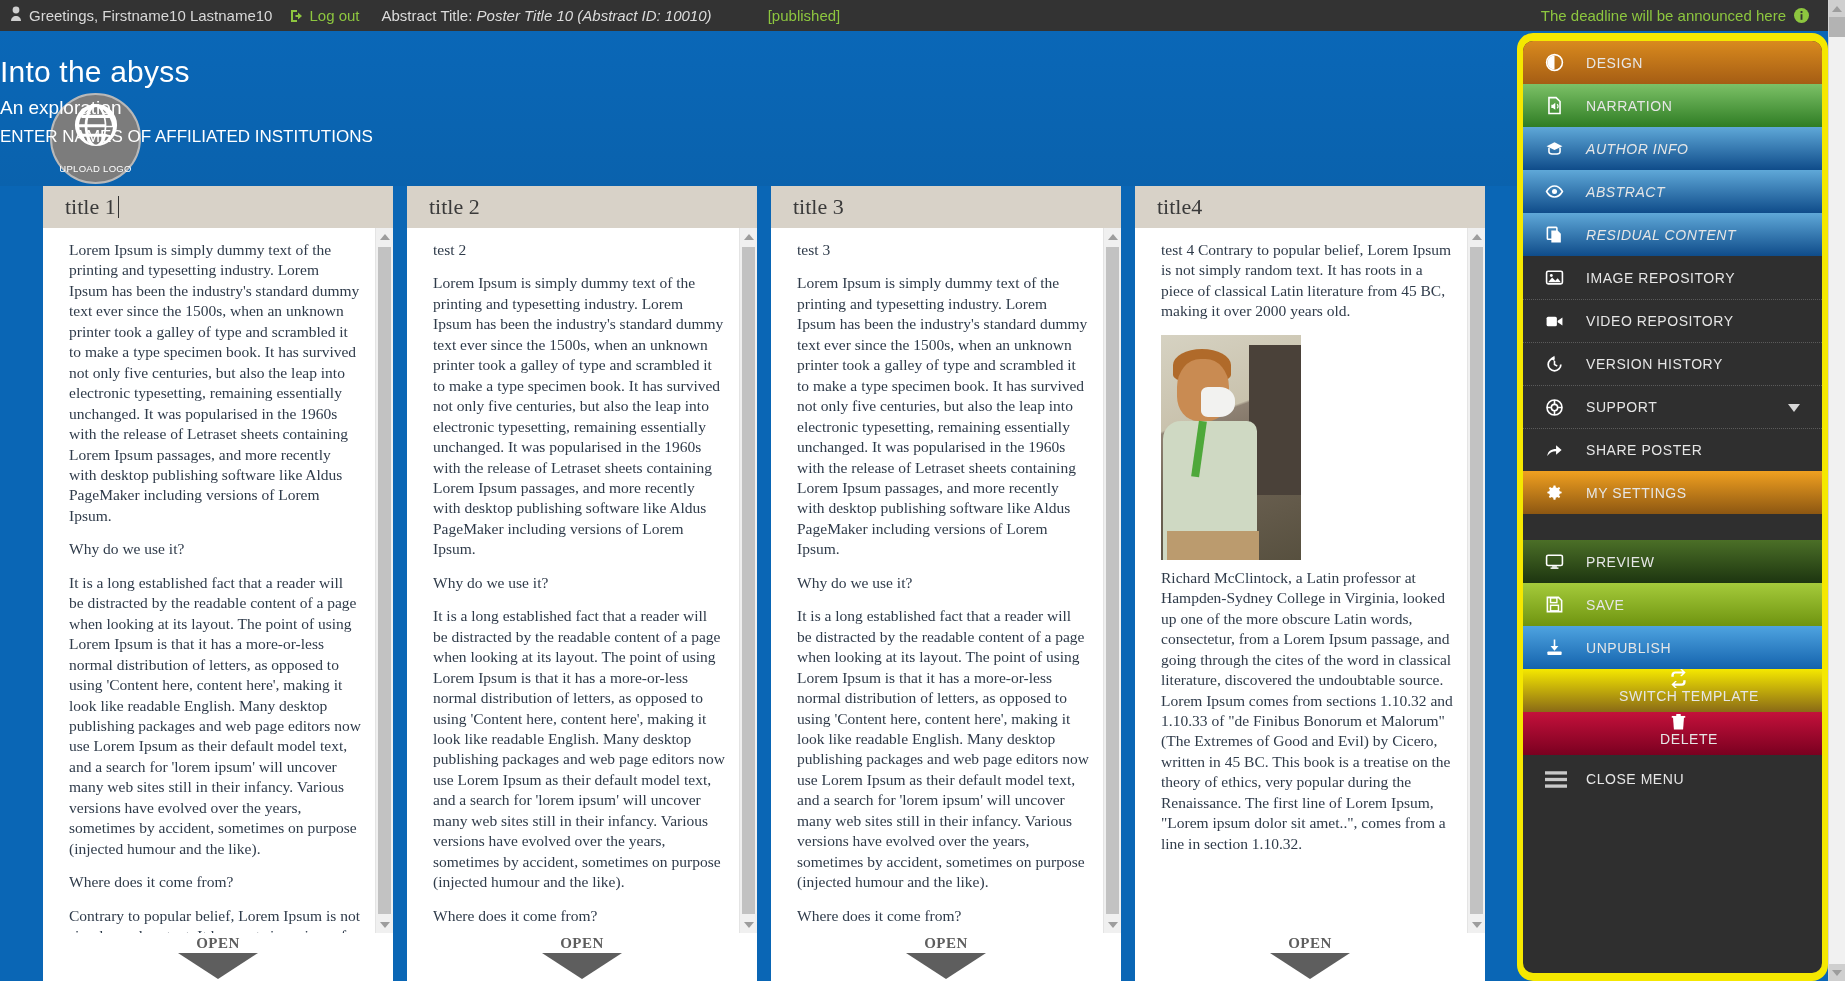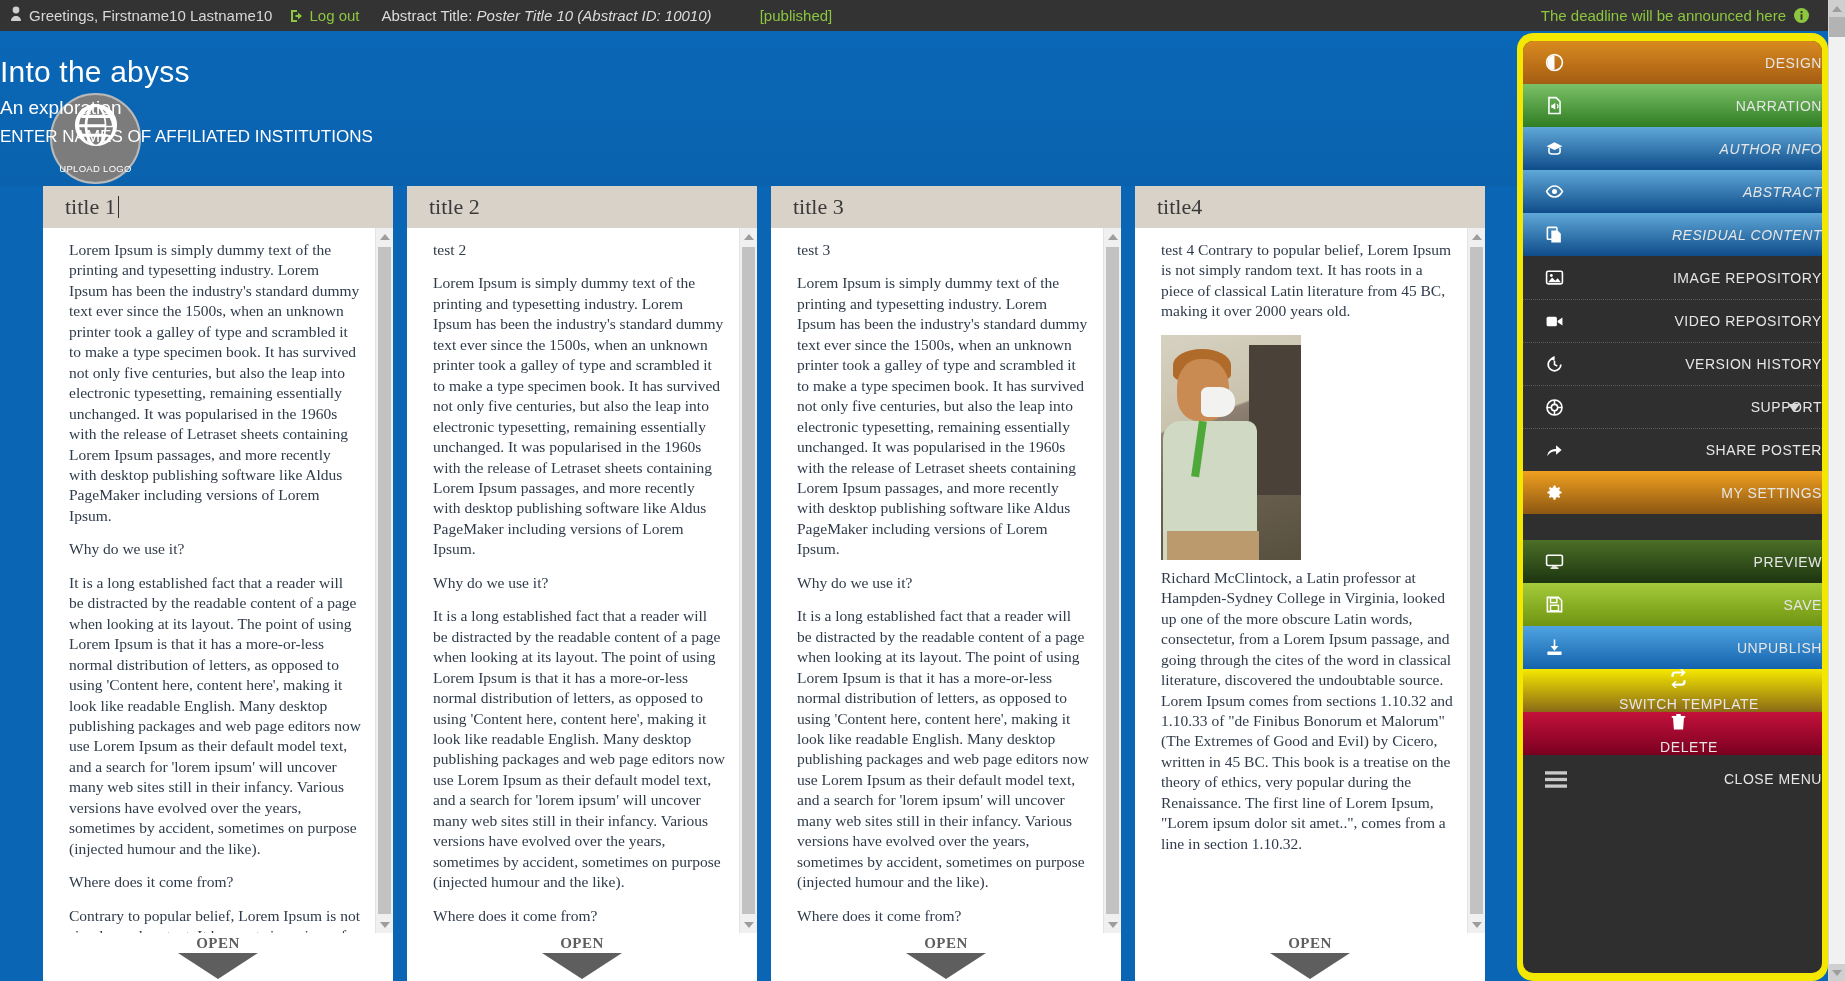--- a/index.html
+++ b/index.html
@@ -14,21 +14,21 @@
     background:#333333; color:#d9d9d9;
     display:flex; align-items:center; font-size:15px; white-space:nowrap;
   }
   .tb-user-icon{ margin-left:10px; margin-right:7px; display:inline-block; }
   .greet{ color:#d8d8d8; }
   .logout-wrap{ margin-left:18px; display:flex; align-items:center; color:#8dc63f; }
   .logout-icon{ margin-right:5px; display:flex; }
   .logout-link{ color:#8dc63f; text-decoration:none; }
   .abs-wrap{ margin-left:22px; color:#dcdcdc; }
   .abs-title-val{ font-style:italic; }
-  .pub{ margin-left:4px; color:#8dc63f;padding-left:40px; }
+  .pub{ margin-left:12px; color:#8dc63f;padding-left:40px; }
   .deadline{
     position:absolute; right:36px; top:0; height:31px;
     display:flex; align-items:center; color:#8dc63f; font-size:15px;
   }
   .info-icon{ margin-left:8px; display:flex; }
 
   
   #page-scroll{
     position:absolute; right:0; top:0; width:17px; height:981px;
     background:#f1f1f1; border-left:1px solid #d6d6d6;
@@ -160,21 +160,21 @@
   #menu{
     position:absolute; right:17px; top:33px; width:311px; height:948px;
     background:#f5e800; border-radius:16px; padding:8px 6px 8px 6px;
     overflow:hidden;
   }
   #menu-inner{
     background:#2f2f2f; border-radius:10px; overflow:hidden; height:100%;
   }
   .mi{
     display:flex; align-items:center; height:43px; padding-left:22px;
-    color:#e6e6e6; font-size:14px; letter-spacing:.55px; position:relative;justify-content:space-between;
+    color:#e6e6e6; font-size:14px; letter-spacing:.55px; position:relative;
   }
   .mi .mi-icon{
     width:30px; display:flex; align-items:center; justify-content:flex-start; flex:none;
     color:#f2f2f2;
   }
   .mi .mi-label{ margin-left:11px; }
   .mi .mi-caret{ position:absolute; right:22px; top:50%; transform:translateY(-50%); }
 
   .g-design{ background:linear-gradient(180deg,#d98a1e 0%,#a55d14 100%); }
   .g-green{ background:linear-gradient(180deg,#7cc167 0%,#2f7d24 100%); }

